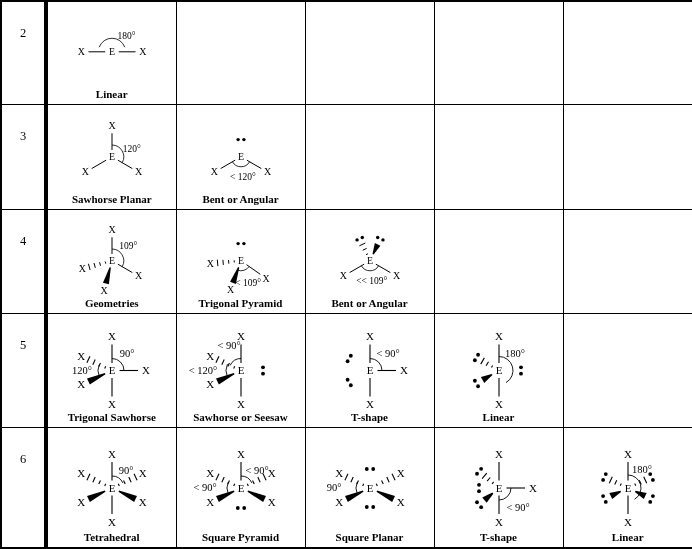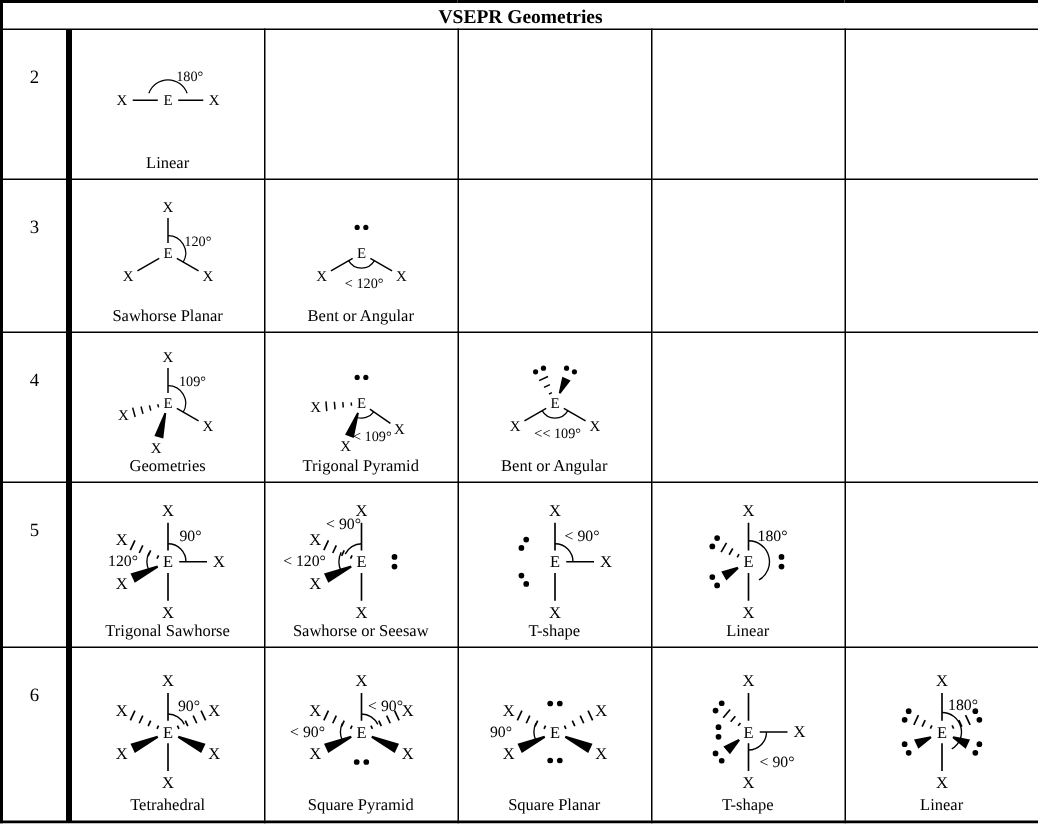--- a/index.html
+++ b/index.html
@@ -6,44 +6,41 @@
   html,body{width:692px;height:549px;background:#fff;color:#000;
     font-family:"Liberation Serif",serif;overflow:hidden}
   table{border-collapse:collapse;width:692px;height:549px;table-layout:fixed;border:2px solid #000}
   th,td{border:1px solid #000;padding:0}
   .r-title th{font-size:13px;font-weight:bold;text-align:center;height:18px}
   .r-head th{font-weight:normal;font-size:11.5px;vertical-align:top;text-align:center;height:27px;padding-top:2px;line-height:12px}
   .h-basic .u{text-decoration:underline}
   td.steric{vertical-align:top;text-align:center;font-size:12.5px;padding-top:24px}
   td.geo-cell{vertical-align:bottom;text-align:center}
   td.thickL{border-left:4px solid #000}
-  .cap{font-weight:normal;font-size:11px;line-height:13px;padding-bottom:3px}
+  .cap{font-weight:bold;font-size:11px;line-height:13px;padding-bottom:3px}
   svg.diag{display:block;margin:0 auto;width:128px}
   .r2{height:95px}.r3{height:97px}.r4{height:96px}.r5{height:105px}.r6{height:111px}
   .r2 svg.diag,.r3 svg.diag,.r4 svg.diag{height:76px}
   .r5 svg.diag{height:85px}
   .r6 svg.diag{height:90px}
   svg.diag text{font-family:"Liberation Serif",serif;fill:#000}
 </style>
 </head>
 <body>
 
 <table>
   <colgroup>
     <col style="width:45px">
       <col style="width:130px">
       <col style="width:129px">
     <col style="width:129px">
       <col style="width:129px">
       <col style="width:130px">
   </colgroup>
   <tbody>
-      <tr class="r-title">
-    <th colspan="6">VSEPR Geometries</th>
-  </tr>
 
   <tr class="r2">
     <td class="steric">2</td>
     <td class="geo-cell thickL">
       <svg class="diag" viewBox="0 0 128 84" preserveAspectRatio="xMidYMid meet">
             <path d="M 78.10 38.87 A 15 15 0 0 0 49.90 38.87" fill="none" stroke="#000" stroke-width="0.9"></path>
             <line x1="56.5" y1="44" x2="38" y2="44" stroke="#000" stroke-width="1.1"></line>
             <text x="30" y="47.49999999999999" text-anchor="middle" font-size="11">X</text>
             <line x1="71.5" y1="44" x2="90" y2="44" stroke="#000" stroke-width="1.1"></line>
             <text x="98" y="47.5" text-anchor="middle" font-size="11">X</text>

